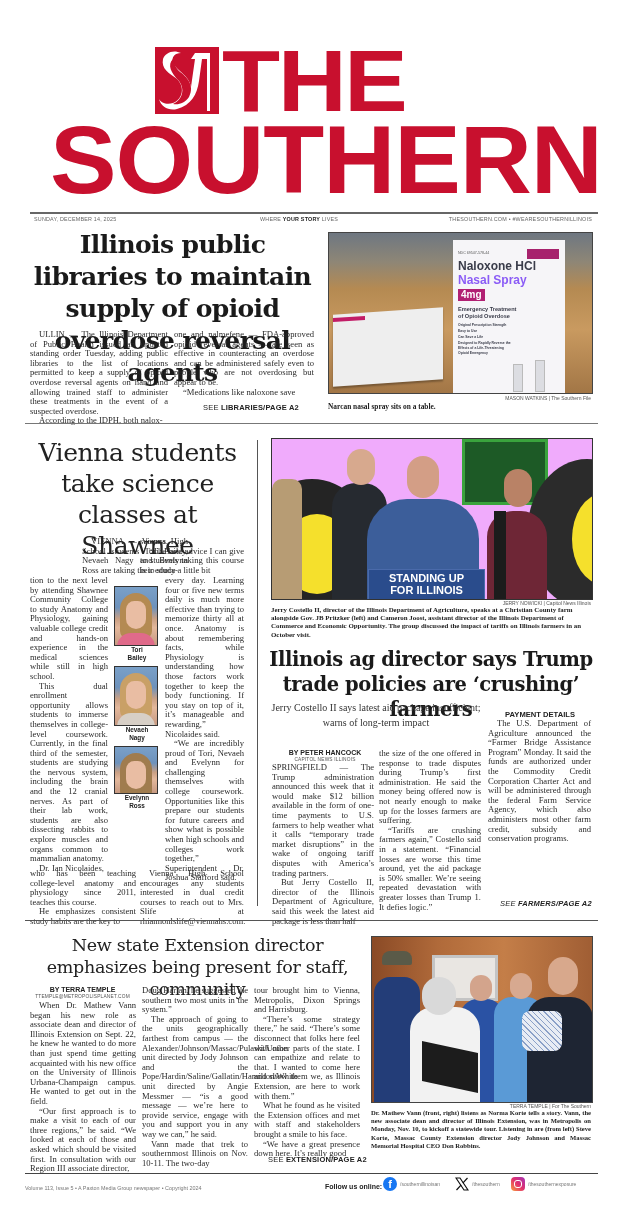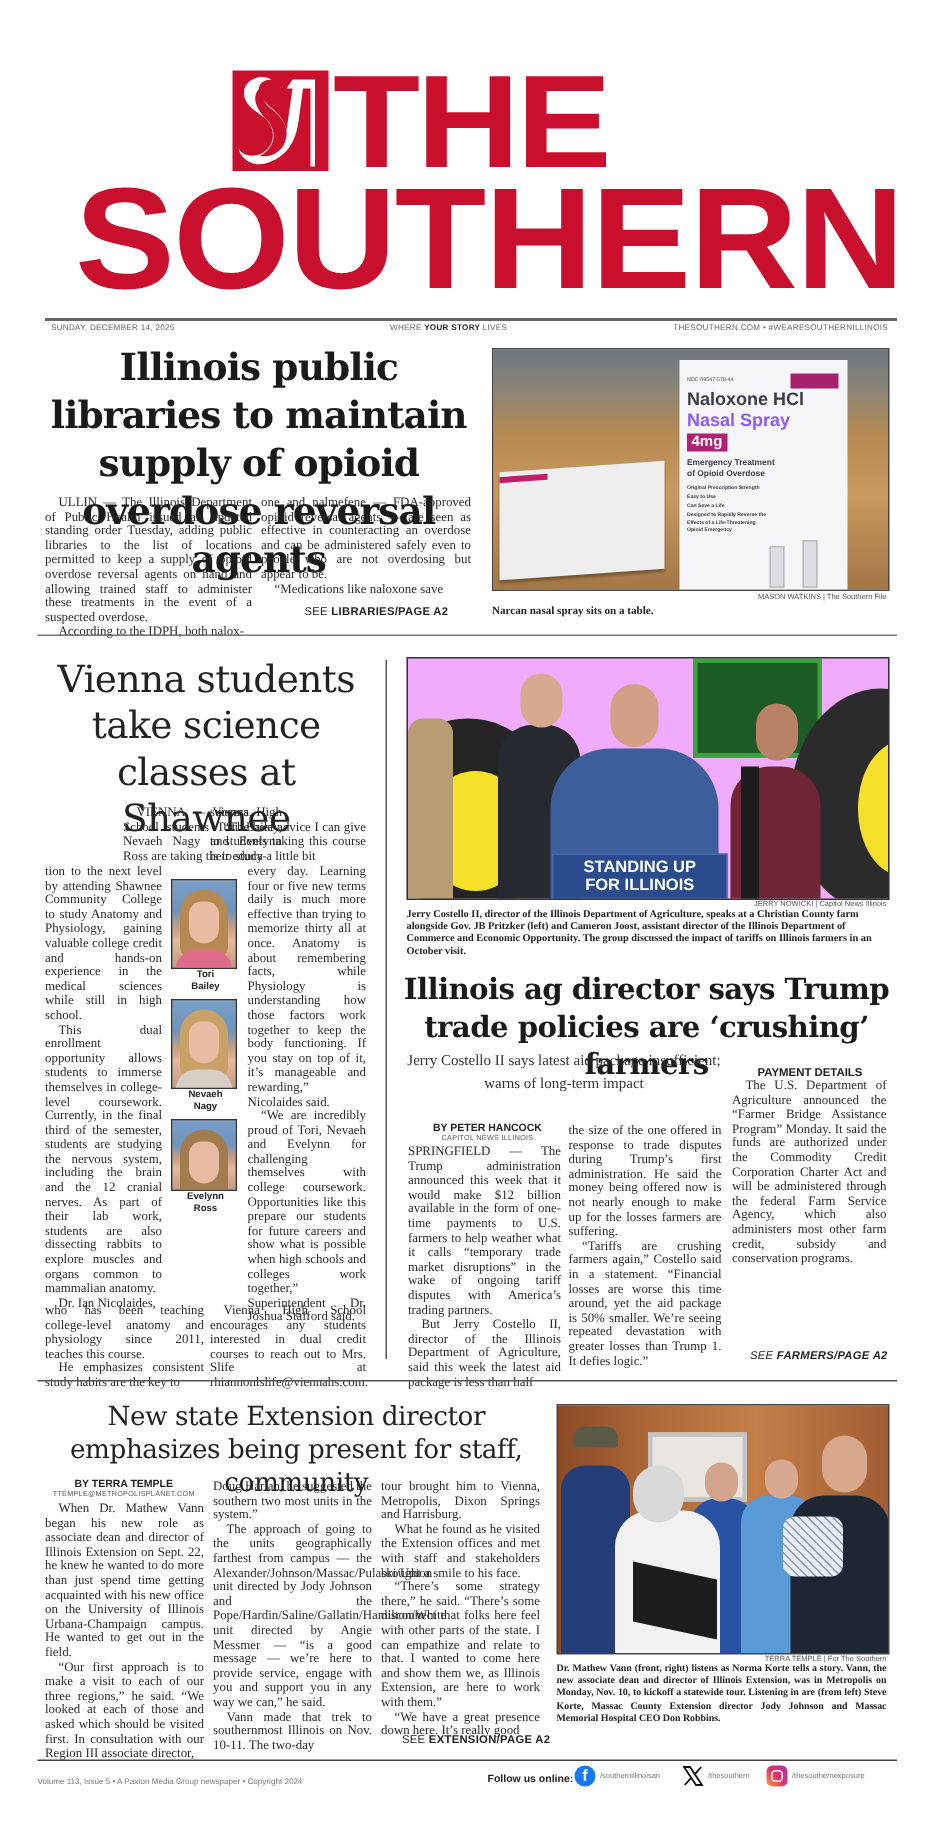--- a/index.html
+++ b/index.html
@@ -203,22 +203,22 @@
   <p>When Dr. Mathew Vann began his new role as associate dean and director of Illinois Extension on Sept. 22, he knew he wanted to do more than just spend time getting acquainted with his new office on the University of Illinois Urbana-Champaign campus. He wanted to get out in the field.</p>
   <p>“Our first approach is to make a visit to each of our three regions,” he said. “We looked at each of those and asked which should be visited first. In consultation with our Region III associate director,</p>
 </div>
 <div class="abs body-text" style="left:142px;top:986px;width:106px;">
   <p class="noindent">Doug Harlan, he suggested the southern two most units in the system.”</p>
   <p>The approach of going to the units geographically farthest from campus — the Alexander/Johnson/Massac/Pulaski/Union unit directed by Jody Johnson and the Pope/Hardin/Saline/Gallatin/Hamilton/White unit directed by Angie Messmer — “is a good message — we’re here to provide service, engage with you and support you in any way we can,” he said.</p>
   <p>Vann made that trek to southernmost Illinois on Nov. 10-11. The two-day</p>
 </div>
 <div class="abs body-text" style="left:254px;top:986px;width:106px;">
   <p class="noindent">tour brought him to Vienna, Metropolis, Dixon Springs and Harrisburg.</p>
+  <p>“There’s some strategy there,” he said. “There’s some disconnect that folks here feel with other parts of the state. I can empathize and relate to that. I wanted to come here and show them we, as Illinois Extension, are here to work with them.”</p>
   <p>What he found as he visited the Extension offices and met with staff and stakeholders brought a smile to his face.</p>
-  <p>“There’s some strategy there,” he said. “There’s some disconnect that folks here feel with other parts of the state. I can empathize and relate to that. I wanted to come here and show them we, as Illinois Extension, are here to work with them.”</p>
   <p>“We have a great presence down here. It’s really good</p>
 </div>
 <div class="abs see" style="left:268px;top:1155px;">
   <span>SEE </span><b>EXTENSION/PAGE A2</b>
 </div>
 
 <div class="abs" style="left:371px;top:936px;width:220px;height:165px;overflow:hidden;background:linear-gradient(90deg,#8a4a26 0%,#b06a3a 30%,#c47e48 60%,#a05e34 100%);border:1px solid #444;">
   <div class="abs" style="left:60px;top:18px;width:60px;height:40px;background:#e9e6e2;border:3px solid #c4c4c4;"></div>
   <div class="abs" style="left:2px;top:40px;width:46px;height:130px;background:#233d78;border-radius:16px 16px 0 0;"></div>
   <div class="abs" style="left:10px;top:14px;width:30px;height:14px;background:#5a5a48;border-radius:8px 8px 2px 2px;"></div>

